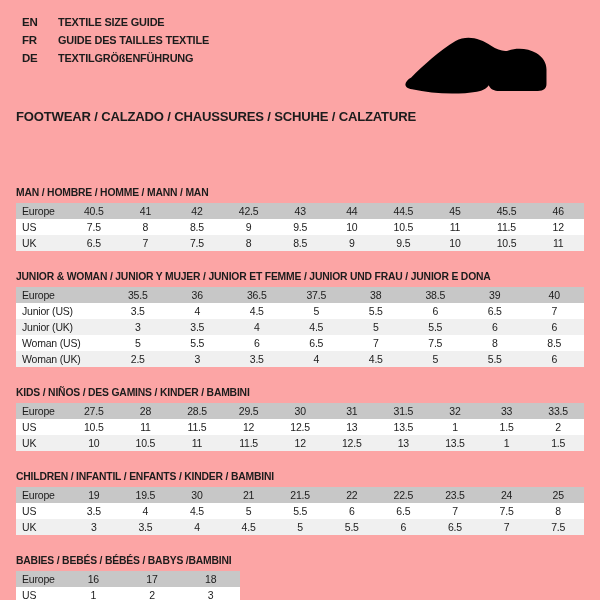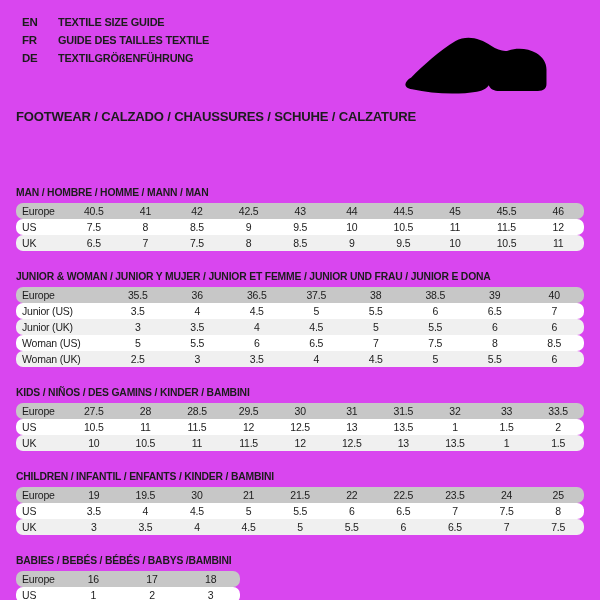--- a/index.html
+++ b/index.html
@@ -1,19 +1,19 @@
 <!DOCTYPE html>
 <html><head>
 <meta charset="utf-8">
 <style>
   html,body{margin:0;padding:0;background:#ffffff;}
   body{width:600px;height:600px;position:relative;overflow:hidden;
        font-family:"Liberation Sans",sans-serif;color:#1c1c1c;
        -webkit-font-smoothing:antialiased;}
-  .page{position:absolute;inset:0;background:#d946ef;}
+  .page{position:absolute;inset:0;background:#fca5a5;}
 
   
   .lang-block{position:absolute;top:13px;left:22px;}
   .lang-row{display:flex;height:18px;align-items:center;}
   .lang-code{width:36px;font-weight:bold;font-size:11.5px;letter-spacing:-0.2px;}
   .lang-label{font-weight:bold;font-size:11.5px;letter-spacing:-0.2px;
               display:inline-block;transform:scaleX(0.95);transform-origin:0 50%;white-space:nowrap;}
 
   .category-heading{position:absolute;top:109px;left:16px;font-weight:bold;font-size:13.5px;
               letter-spacing:-0.2px;white-space:nowrap;display:inline-block;
@@ -23,21 +23,21 @@
   .shoe{position:absolute;left:397px;top:28px;width:174px;height:72px;}
 
   
   .tables{position:absolute;top:170px;left:16px;width:568px;}
   .section{margin-top:15px;}
   .section:first-child{margin-top:12px;}
   .section-title{margin:0 0 5px 0;font-size:11.5px;font-weight:bold;letter-spacing:-0.2px;
                  white-space:nowrap;display:inline-block;transform:scaleX(0.9);transform-origin:0 50%;}
   .size-table{width:568px;}
   .section--babies .size-table{width:224px;}
-  .trow{display:flex;height:16px;line-height:16px;font-size:10.5px;background:#ffffff;border-radius:7px;}
+  .trow{display:flex;height:16px;line-height:16px;font-size:10.5px;background:#ffffff;}
   .trow:first-child{background:#c7c7c7;}
   .trow:nth-child(odd):not(:first-child){background:#f0f0f0;}
   .tcell{flex:1;text-align:center;letter-spacing:-0.2px;}
   .tcell--label{flex:0 0 46px;text-align:left;padding-left:6px;}
   .section--junior .tcell--label{flex-basis:86px;}
   .section--babies .tcell--label{flex-basis:42px;}
 </style>
 </head>
 <body>
 

